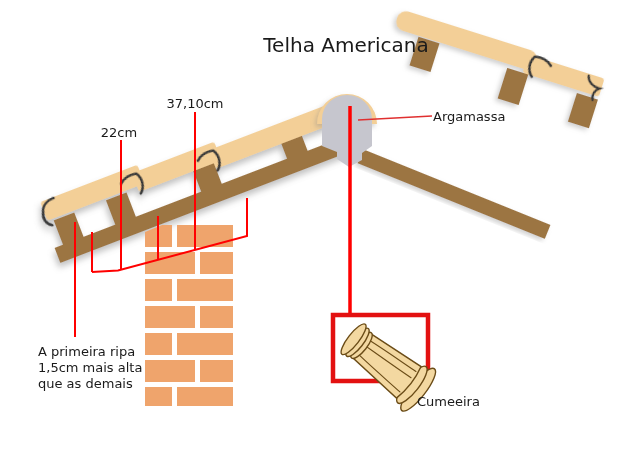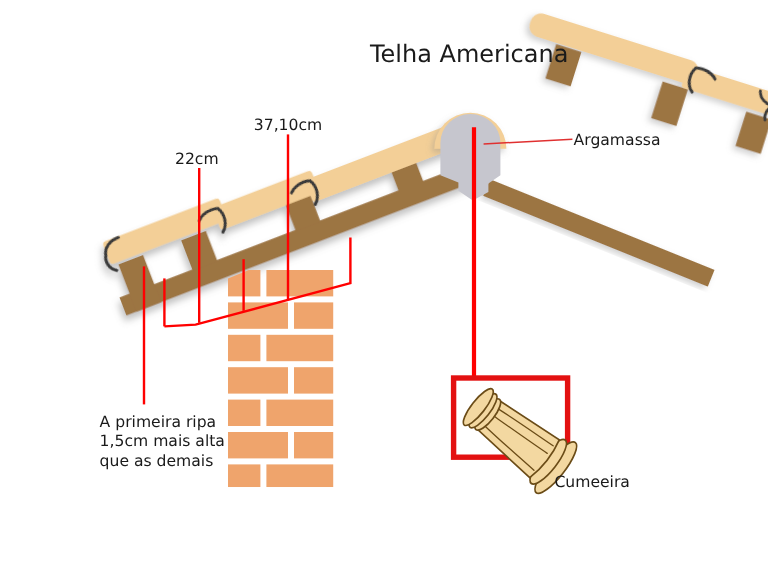--- a/index.html
+++ b/index.html
@@ -2,21 +2,21 @@
 <html><head>
 <meta charset="utf-8">
 <style>
   html,body{margin:0;padding:0;}
   body{
     width:640px;height:470px;overflow:hidden;
     background:#ffffff;
     font-family:"DejaVu Sans","Liberation Sans",sans-serif;
     position:relative;
   }
-  #stage{position:absolute;left:0;top:0;width:576px;height:470px;padding-left:45px;}
+  #stage{position:absolute;left:0;top:0;width:576px;height:470px;}
   svg{display:block;}
   text{fill:#1a1a1a;}
   .title-text{font-size:20px;}
   .label-text{font-size:13px;}
   .note-text{font-size:13px;}
 </style>
 </head>
 <body>
 
 <div id="stage">

